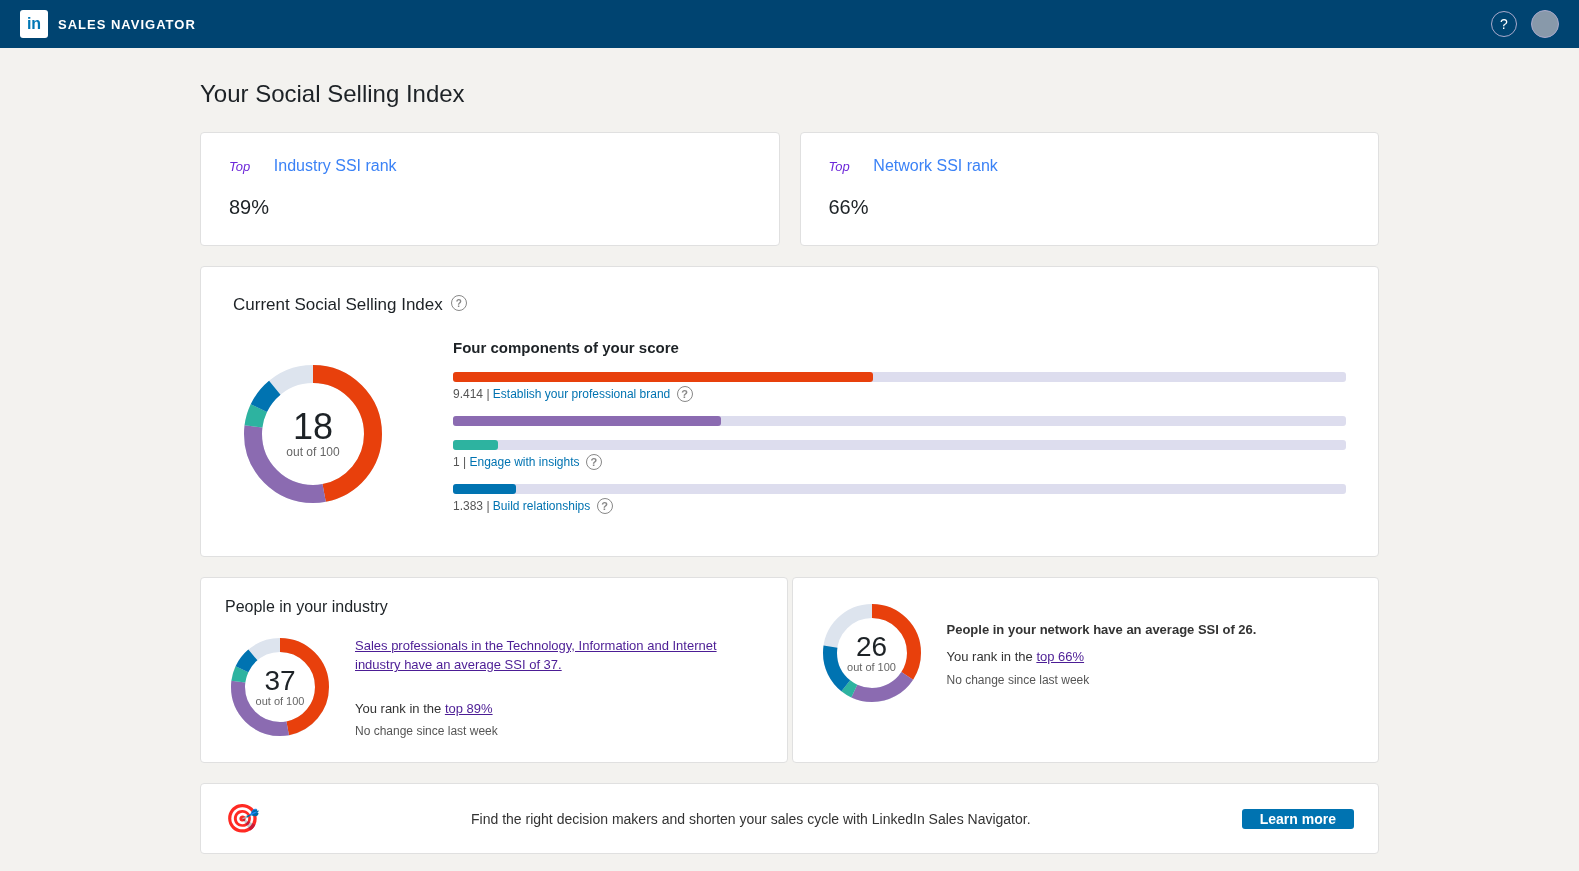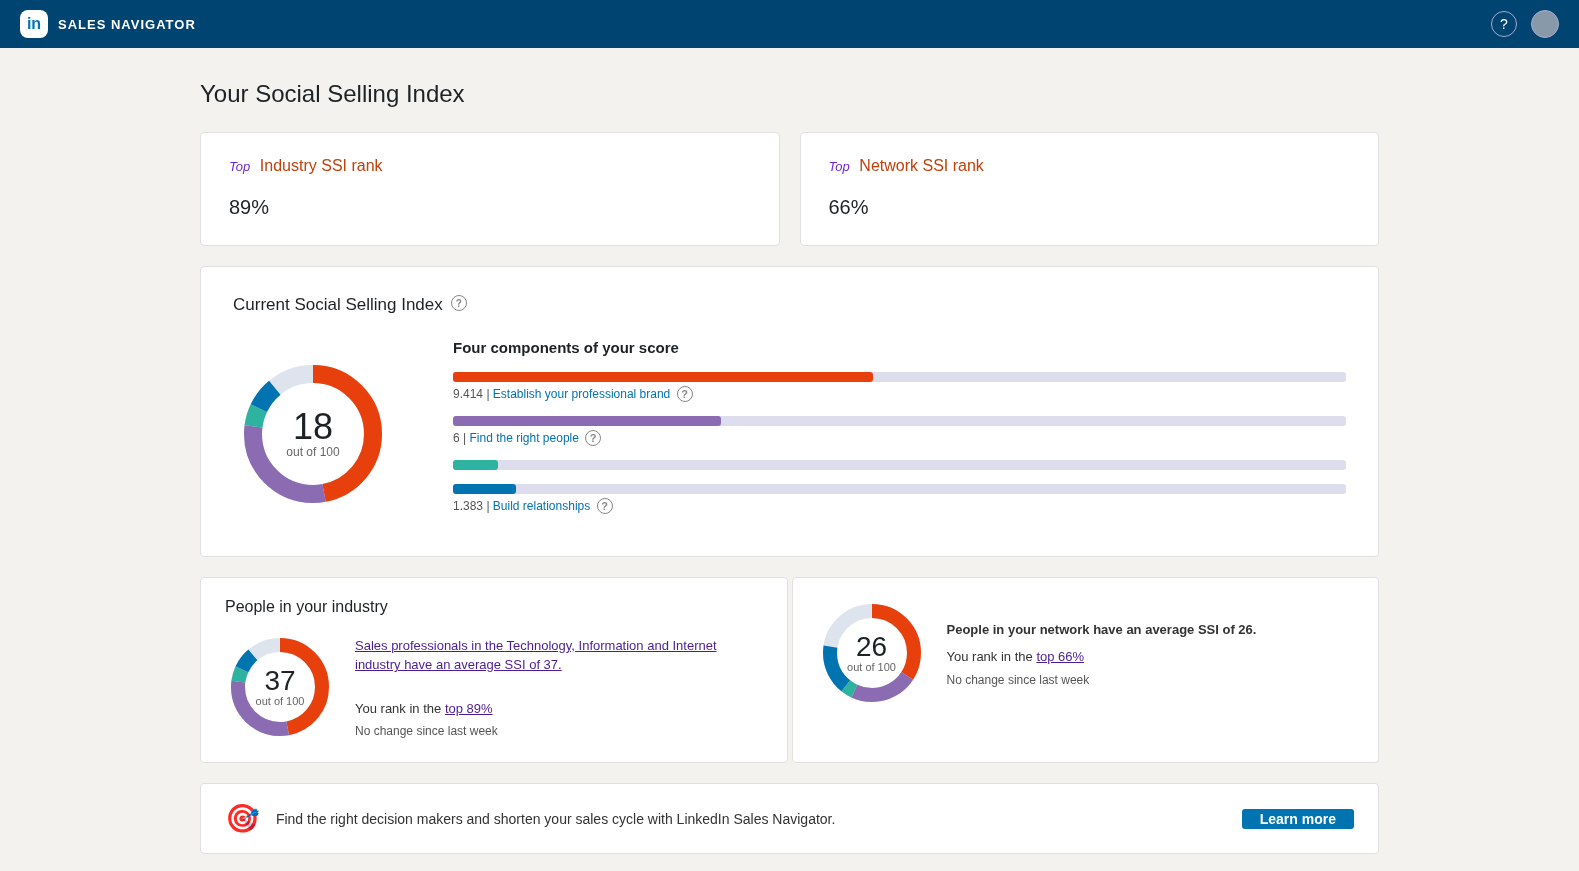--- a/index.html
+++ b/index.html
@@ -12,21 +12,21 @@
       display: flex;
       align-items: center;
       justify-content: space-between;
       padding: 0 20px;
     }
     .header-left { display: flex; align-items: center; gap: 10px; }
     .linkedin-logo {
       width: 28px; height: 28px;
       background: #fff;
       display: flex; align-items: center; justify-content: center;
-      border-radius: 8px;
+      border-radius: 3px;
     }
     .linkedin-logo span { color: #0077b5; font-weight: bold; font-size: 16px; }
     .header-title { color: #fff; font-size: 13px; font-weight: 600; letter-spacing: 1px; text-transform: uppercase; }
     .header-right { display: flex; align-items: center; gap: 14px; }
     .header-icon {
       width: 26px; height: 26px;
       border-radius: 50%;
       border: 1.5px solid #aac;
       display: flex; align-items: center; justify-content: center;
       color: #fff;
@@ -52,21 +52,21 @@
       border-radius: 4px;
       flex: 1;
       padding: 24px 28px;
       display: flex;
       flex-direction: column;
       justify-content: center;
       min-height: 100px;
     }
     .rank-label { font-size: 13px; color: #555; margin-bottom: 4px; }
     .rank-label em { font-style: italic; color: #6d28d9; font-size: 13px; }
-    .rank-label .rank-type { font-size: 16px; color: #c2410c; margin-left: 6px; font-style: normal; font-weight: 400; }
+    .rank-label .rank-type { font-size: 16px; color: #3b82f6; margin-left: 20px; font-style: normal; font-weight: 400; }
     .rank-value { font-size: 42px; font-weight: 300; color: #1d2226; line-height: 1; }
     .rank-value span { font-size: 20px; }
 
     
     .ssi-card {
       background: #fff;
       border: 1px solid #e0e0e0;
       border-radius: 4px;
       padding: 28px 32px;
       margin-bottom: 20px;
@@ -119,21 +119,21 @@
     .banner {
       background: #fff;
       border: 1px solid #e0e0e0;
       border-radius: 4px;
       padding: 18px 24px;
       display: flex;
       align-items: center;
       gap: 16px;
     }
     .banner-icon { font-size: 28px; flex-shrink: 0; }
-    .banner-text { flex: 1; font-size: 14px; color: #333; }
+    .banner-text { flex: 1; font-size: 14px; color: #333; text-align: center; }
     .learn-more-btn {
       background: #0073b1;
       color: #fff;
       border: none;
       border-radius: 3px;
       padding: 2px 18px;
       font-size: 14px;
       font-weight: 600;
       cursor: pointer;
       white-space: nowrap;
@@ -231,31 +231,31 @@
             <span> | </span>
             <a class="comp-link" href="#">Establish your professional brand</a>
             <span class="q-icon question-circle">?</span>
           </div>
         </div>
 
         <div class="comp-item">
           <div class="comp-bar-bg">
             <div class="comp-bar" style="width:30%;background:#8b6bb1;"></div>
           </div>
-          <div class="comp-text">
-            <span>6</span>
-            <span> | </span>
-            <a class="comp-link" href="#">Find the right people</a>
-            <span class="q-icon question-circle">?</span>
-          </div>
         </div>
 
         <div class="comp-item">
           <div class="comp-bar-bg">
             <div class="comp-bar" style="width:5%;background:#2db3a0;"></div>
+          </div>
+          <div class="comp-text">
+            <span>1</span>
+            <span> | </span>
+            <a class="comp-link" href="#">Engage with insights</a>
+            <span class="q-icon question-circle">?</span>
           </div>
         </div>
 
         <div class="comp-item">
           <div class="comp-bar-bg">
             <div class="comp-bar" style="width:7%;background:#0073b1;"></div>
           </div>
           <div class="comp-text">
             <span>1.383</span>
             <span> | </span>

